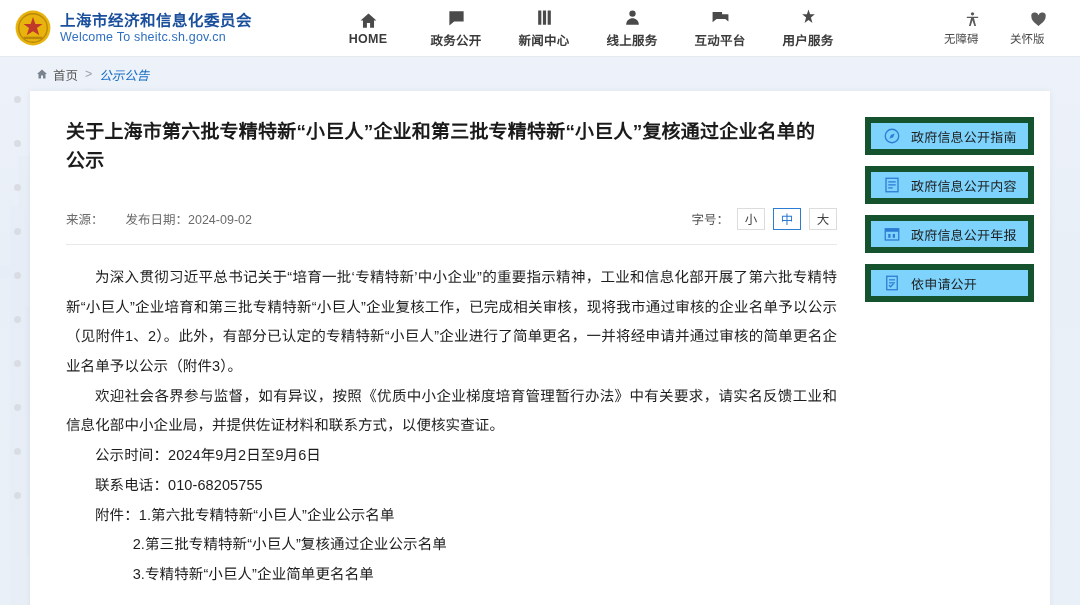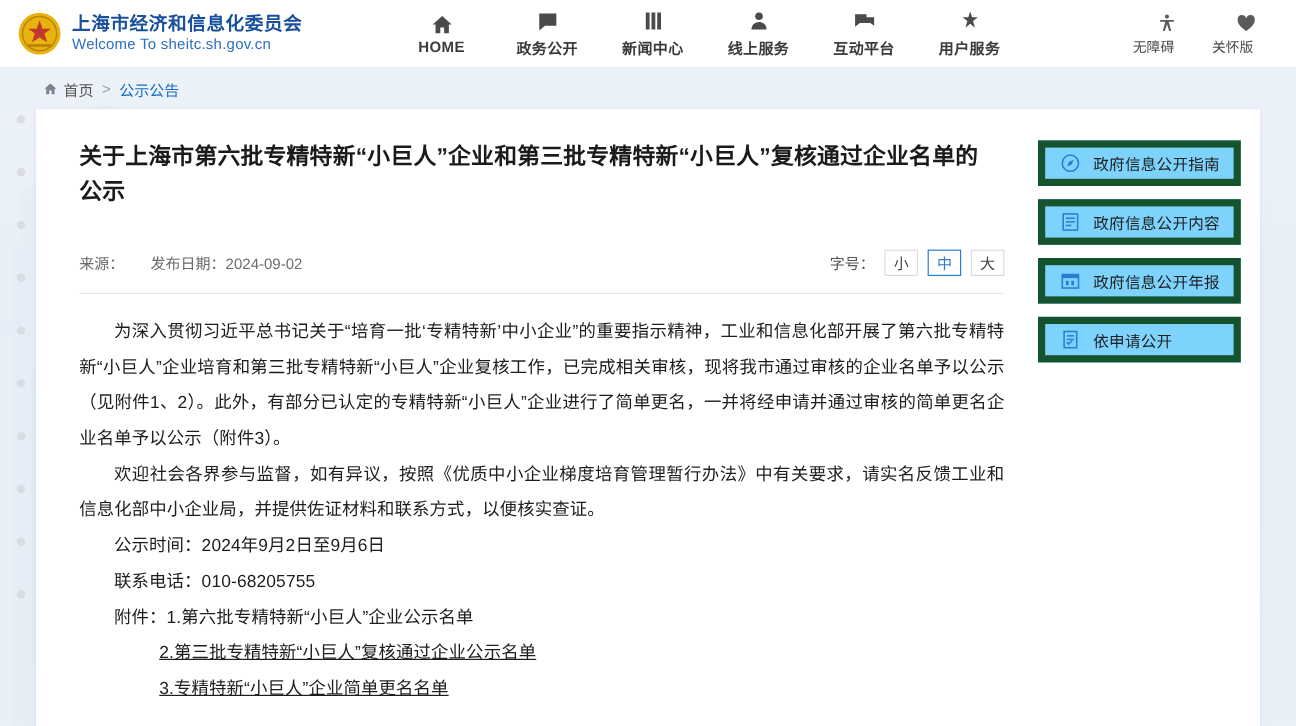--- a/index.html
+++ b/index.html
@@ -151,20 +151,21 @@
     text-decoration: none;
     cursor: pointer;
   }
   .breadcrumb .sep {
     margin: 0 7px;
     color: #9aa3ad;
   }
   .breadcrumb .current {
     color: #1a6fc4;
     cursor: pointer;
+    font-style: italic;
   }
 
   
   .content-card {
     position: relative;
     z-index: 3;
     margin: 0 30px 0 30px;
     background: #ffffff;
     min-height: 515px;
     box-shadow: 0 0 6px rgba(0,0,0,0.06);
@@ -229,21 +230,21 @@
     line-height: 2.05;
     color: #1d1d1d;
     padding-top: 18px;
     letter-spacing: .1px;
   }
   .article p {
     margin: 0;
     text-align: justify;
   }
   .indent2 { text-indent: 2em; }
-  .indent4 { text-indent: 4.6em; text-decoration: underline; }
+  .indent4 { text-indent: 4.6em; }
   .sign {
     text-align: right;
     margin-top: 14px;
     font-size: 14.5px;
     line-height: 1.95;
     color: #1d1d1d;
   }
 
   
   .side-col {

